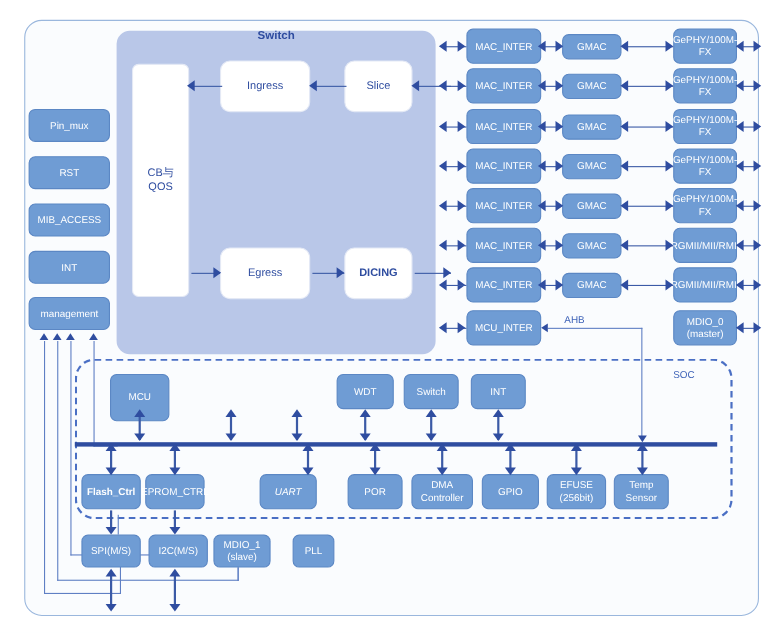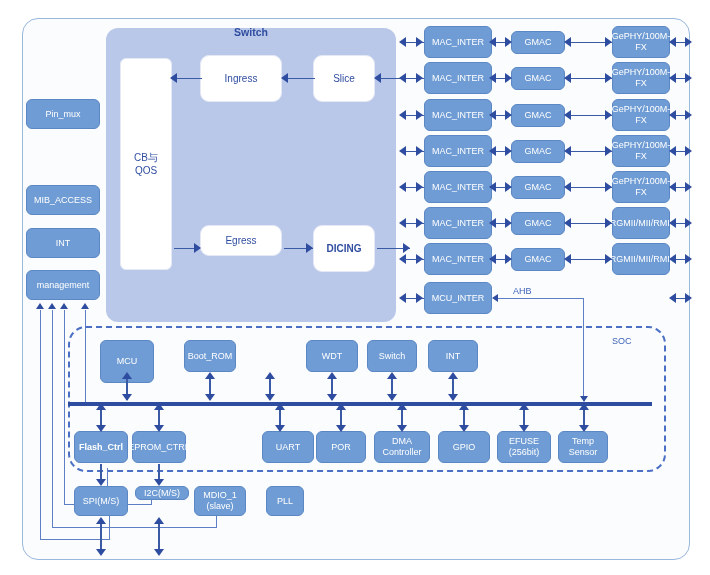--- a/index.html
+++ b/index.html
@@ -74,21 +74,21 @@
   <div class="switch-box"></div>
   <div class="switch-title">Switch</div>
 
   <div class="blk cbqos" style="left:120px;top:58px;width:52px;height:212px;flex-direction:column;">
     <span>CB与</span>
     <span>QOS</span>
   </div>
 
   <div class="blk white" style="left:200px;top:55px;width:82px;height:47px;">Ingress</div>
   <div class="blk white" style="left:313px;top:55px;width:62px;height:47px;">Slice</div>
-  <div class="blk white" style="left:200px;top:225px;width:82px;height:31px;">Egress</div>
+  <div class="blk white" style="left:200px;top:225px;width:82px;height:47px;">Egress</div>
   <div class="blk white" style="left:313px;top:225px;width:62px;height:47px;font-weight:bold;">DICING</div>
 
   <div class="ln h" style="left:175px;top:77.5px;width:27px;"></div>
   <div class="ar l" style="left:170px;top:73px;"></div>
 
   <div class="ln h" style="left:285px;top:77.5px;width:30px;"></div>
   <div class="ar l" style="left:281px;top:73px;"></div>
 
   <div class="ln h" style="left:378px;top:77.5px;width:32px;"></div>
   <div class="ar l" style="left:374px;top:73px;"></div>
@@ -96,20 +96,21 @@
   <div class="ln h" style="left:174px;top:247.5px;width:26px;"></div>
   <div class="ar r" style="left:194px;top:243px;"></div>
 
   <div class="ln h" style="left:284px;top:247.5px;width:29px;"></div>
   <div class="ar r" style="left:306px;top:243px;"></div>
 
   <div class="ln h" style="left:377px;top:247.5px;width:33px;"></div>
   <div class="ar r" style="left:403px;top:243px;"></div>
 
   <div class="blk" style="left:26px;top:99px;width:74px;height:30px;">Pin_mux</div>
+  <div class="blk" style="left:26px;top:142px;width:74px;height:30px;">RST</div>
   <div class="blk" style="left:26px;top:185px;width:74px;height:30px;">MIB_ACCESS</div>
   <div class="blk" style="left:26px;top:228px;width:74px;height:30px;">INT</div>
   <div class="blk" style="left:26px;top:270px;width:74px;height:30px;">management</div>
 
   <div class="ln thin v" style="left:40px;top:310px;height:230px;"></div>
   <div class="ar sm u" style="left:36px;top:303px;"></div>
   <div class="ln thin v" style="left:52px;top:310px;height:218px;"></div>
   <div class="ar sm u" style="left:48px;top:303px;"></div>
   <div class="ln thin v" style="left:64px;top:310px;height:195px;"></div>
   <div class="ar sm u" style="left:60px;top:303px;"></div>
@@ -234,37 +235,40 @@
   <div class="ar r" style="left:605px;top:254px;"></div>
   <div class="ln h" style="left:672px;top:258.5px;width:18px;"></div>
   <div class="ar l" style="left:669px;top:254px;"></div>
   <div class="ar r" style="left:685px;top:254px;"></div>
 
   <div class="blk" style="left:424px;top:282px;width:68px;height:32px;">MCU_INTER</div>
   <div class="ln h" style="left:404px;top:297.5px;width:20px;"></div>
   <div class="ar l" style="left:399px;top:293px;"></div>
   <div class="ar r" style="left:416px;top:293px;"></div>
 
+  <div class="blk" style="left:612px;top:282px;width:58px;height:32px;flex-direction:column;">
+    <span>MDIO_0</span>
+    <span>(master)</span>
+  </div>
   <div class="ln h" style="left:672px;top:297.5px;width:18px;"></div>
   <div class="ar l" style="left:669px;top:293px;"></div>
   <div class="ar r" style="left:685px;top:293px;"></div>
 
   <div class="ahb-label" style="left:513px;top:286px;">AHB</div>
   <div class="ln thin h" style="left:498px;top:297.5px;width:86px;"></div>
   <div class="ar sm l" style="left:492px;top:293.5px;"></div>
   <div class="ln thin v" style="left:583px;top:297.5px;height:100px;"></div>
   <div class="ar sm d" style="left:579.5px;top:396px;"></div>
 
   <div class="soc-box"></div>
   <div class="soc-label">SOC</div>
 
   <div class="bus" style="left:68px;top:402px;width:584px;"></div>
 
   <div class="blk" style="left:100px;top:340px;width:54px;height:43px;">MCU</div>
-  <div class="blk" style="left:184px;top:340px;width:52px;height:32px;">Boot_ROM</div>
   <div class="blk" style="left:306px;top:340px;width:52px;height:32px;">WDT</div>
   <div class="blk" style="left:367px;top:340px;width:50px;height:32px;">Switch</div>
   <div class="blk" style="left:428px;top:340px;width:50px;height:32px;">INT</div>
 
   <div class="ln v" style="left:126px;top:376px;height:24px;"></div>
   <div class="ar u" style="left:122px;top:372px;"></div>
   <div class="ar d" style="left:122px;top:394px;"></div>
 
   <div class="ln v" style="left:209px;top:376px;height:24px;"></div>
   <div class="ar u" style="left:205px;top:372px;"></div>
@@ -281,21 +285,21 @@
   <div class="ln v" style="left:391px;top:376px;height:24px;"></div>
   <div class="ar u" style="left:387px;top:372px;"></div>
   <div class="ar d" style="left:387px;top:394px;"></div>
 
   <div class="ln v" style="left:452px;top:376px;height:24px;"></div>
   <div class="ar u" style="left:448px;top:372px;"></div>
   <div class="ar d" style="left:448px;top:394px;"></div>
 
   <div class="blk" style="left:74px;top:431px;width:54px;height:32px;font-weight:bold;">Flash_Ctrl</div>
   <div class="blk" style="left:132px;top:431px;width:54px;height:32px;">EPROM_CTRL</div>
-  <div class="blk" style="left:262px;top:431px;width:52px;height:32px;">UART</div>
+  <div class="blk" style="left:236px;top:431px;width:52px;height:32px;font-style:italic;">UART</div>
   <div class="blk" style="left:316px;top:431px;width:50px;height:32px;">POR</div>
   <div class="blk" style="left:374px;top:431px;width:56px;height:32px;">DMA Controller</div>
   <div class="blk" style="left:438px;top:431px;width:52px;height:32px;">GPIO</div>
   <div class="blk" style="left:497px;top:431px;width:54px;height:32px;">EFUSE (256bit)</div>
   <div class="blk" style="left:558px;top:431px;width:50px;height:32px;">Temp Sensor</div>
 
   <div class="ln v" style="left:100px;top:406px;height:24px;"></div>
   <div class="ar u" style="left:96px;top:403px;"></div>
   <div class="ar d" style="left:96px;top:425px;"></div>
 
@@ -321,21 +325,21 @@
 
   <div class="ln v" style="left:523px;top:406px;height:24px;"></div>
   <div class="ar u" style="left:519px;top:403px;"></div>
   <div class="ar d" style="left:519px;top:425px;"></div>
 
   <div class="ln v" style="left:583px;top:406px;height:24px;"></div>
   <div class="ar u" style="left:579px;top:403px;"></div>
   <div class="ar d" style="left:579px;top:425px;"></div>
 
   <div class="blk" style="left:74px;top:486px;width:54px;height:30px;">SPI(M/S)</div>
-  <div class="blk" style="left:135px;top:486px;width:54px;height:14px;">I2C(M/S)</div>
+  <div class="blk" style="left:135px;top:486px;width:54px;height:30px;">I2C(M/S)</div>
   <div class="blk" style="left:194px;top:486px;width:52px;height:30px;flex-direction:column;">
     <span>MDIO_1</span>
     <span>(slave)</span>
   </div>
   <div class="blk" style="left:266px;top:486px;width:38px;height:30px;">PLL</div>
 
   <div class="ln v" style="left:100px;top:464px;height:20px;"></div>
   <div class="ar d" style="left:96px;top:479px;"></div>
   <div class="ln v" style="left:158px;top:464px;height:20px;"></div>
   <div class="ar d" style="left:154px;top:479px;"></div>

